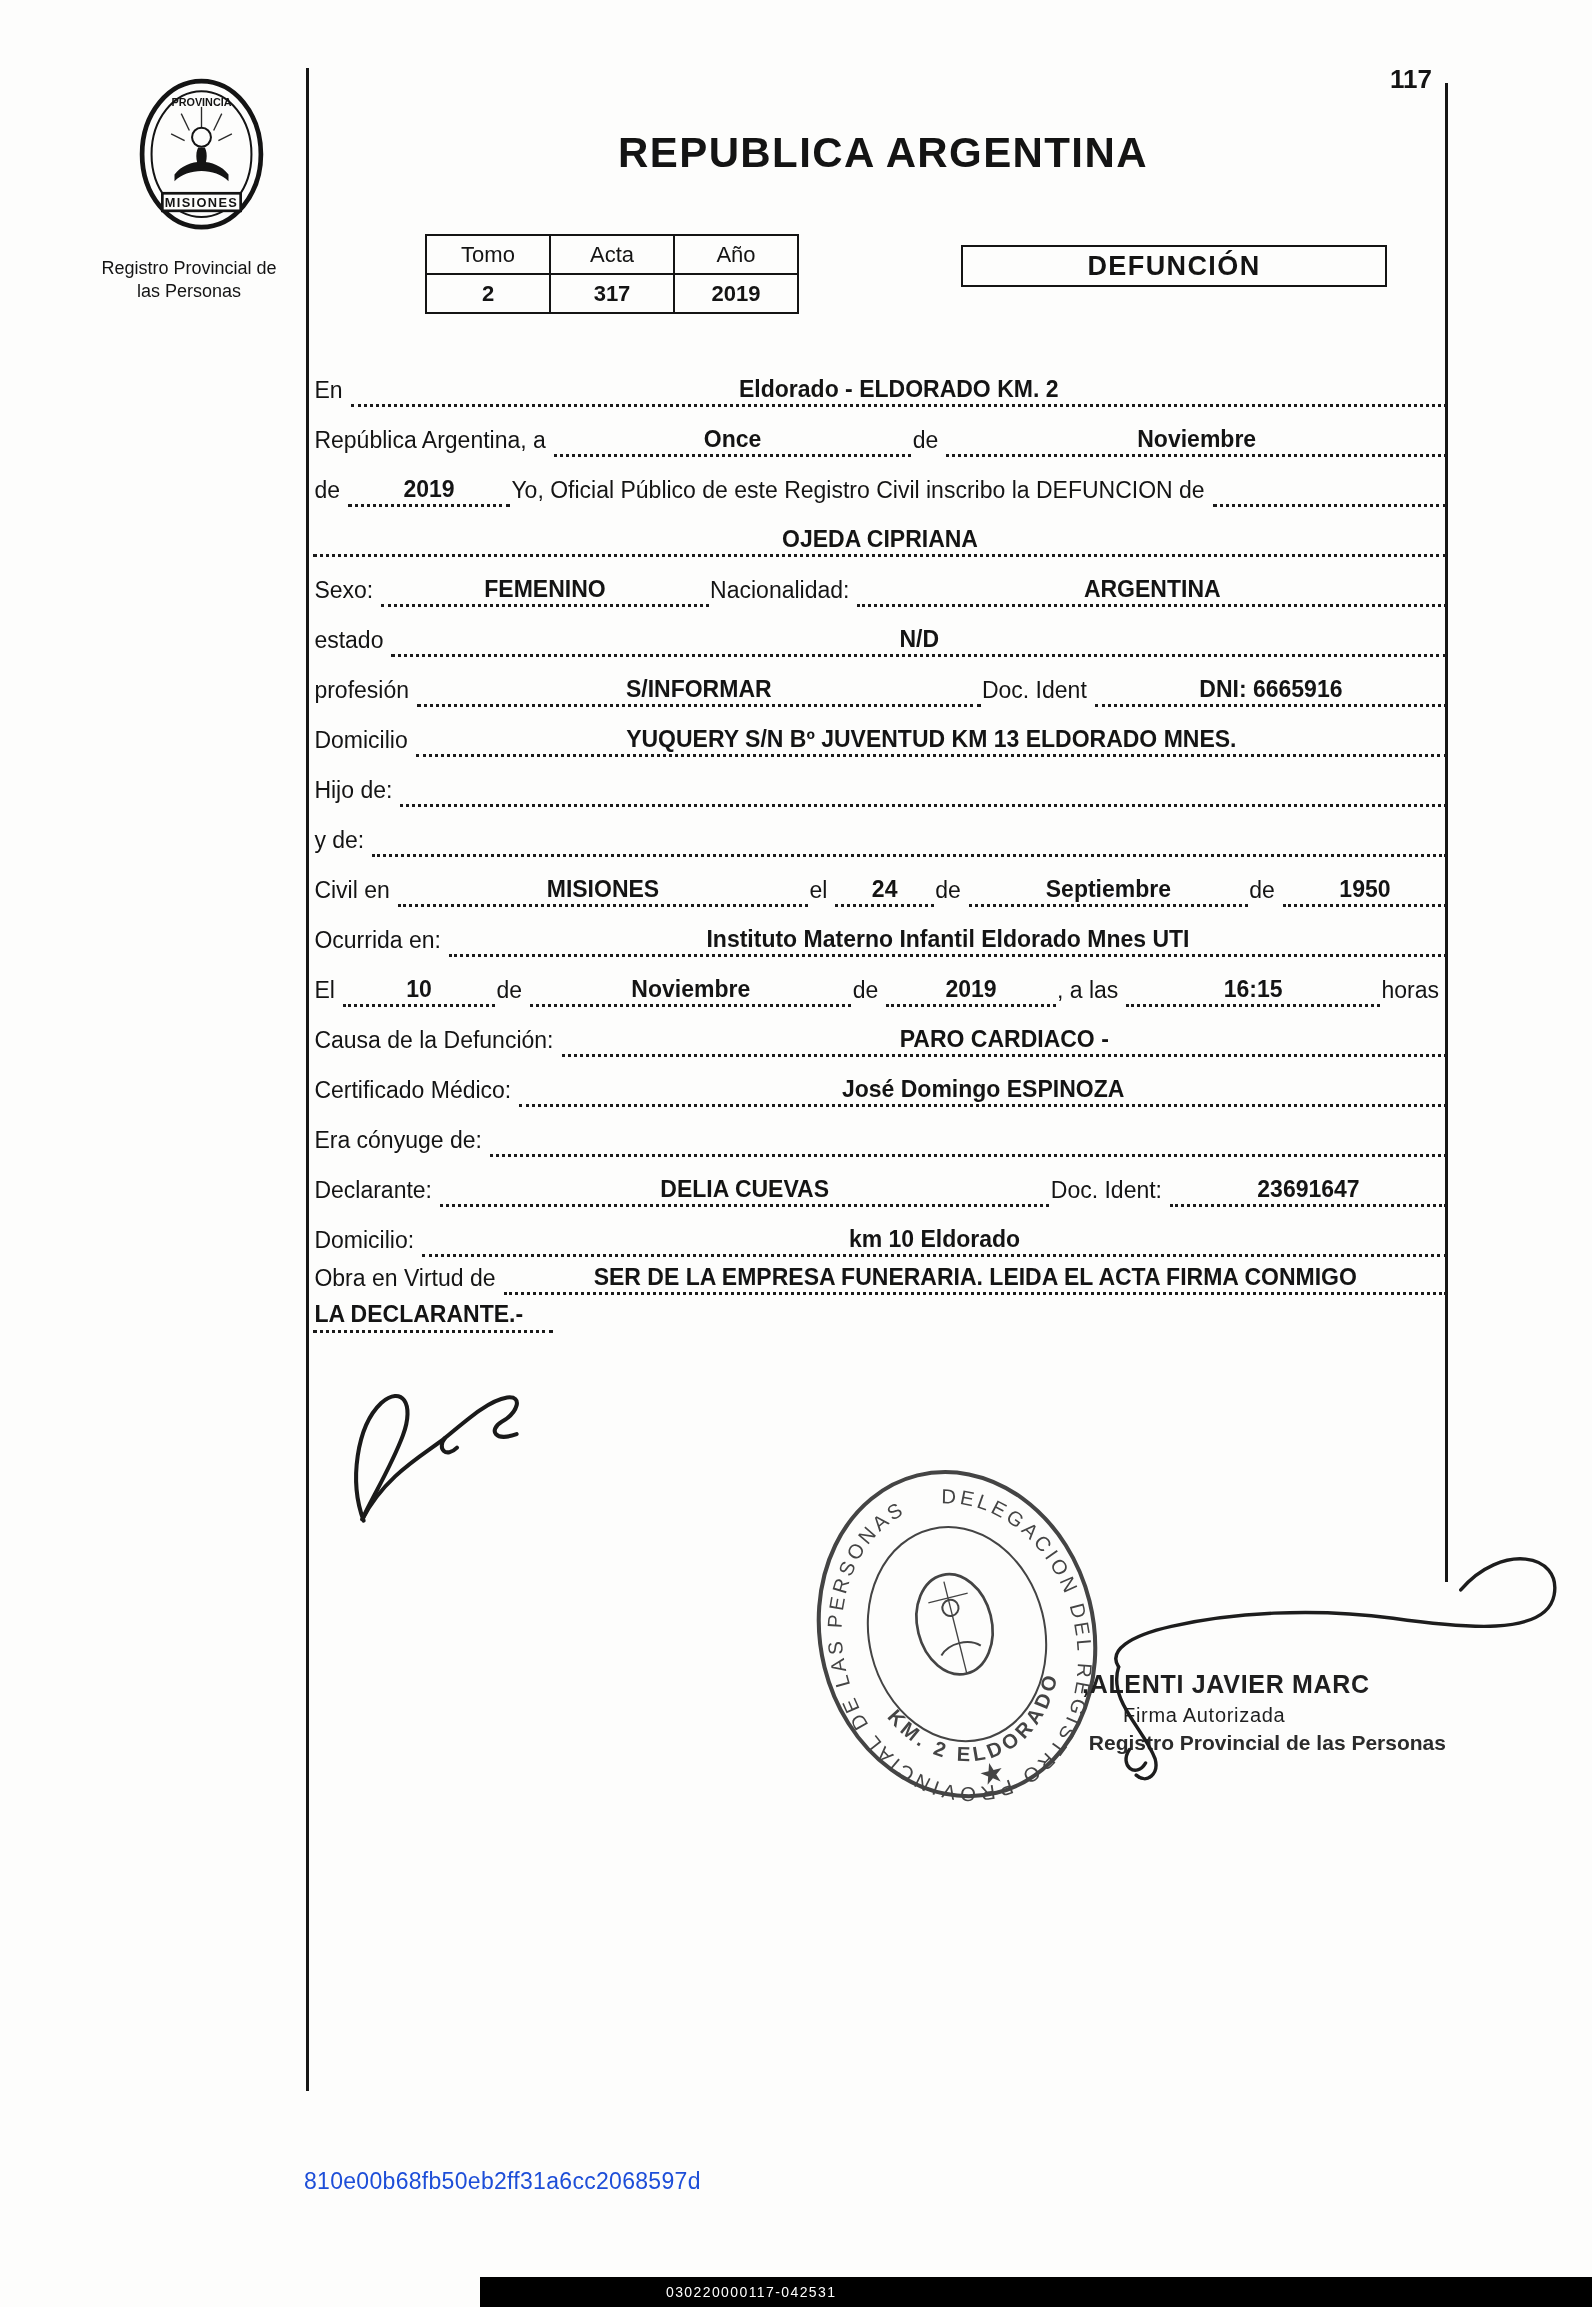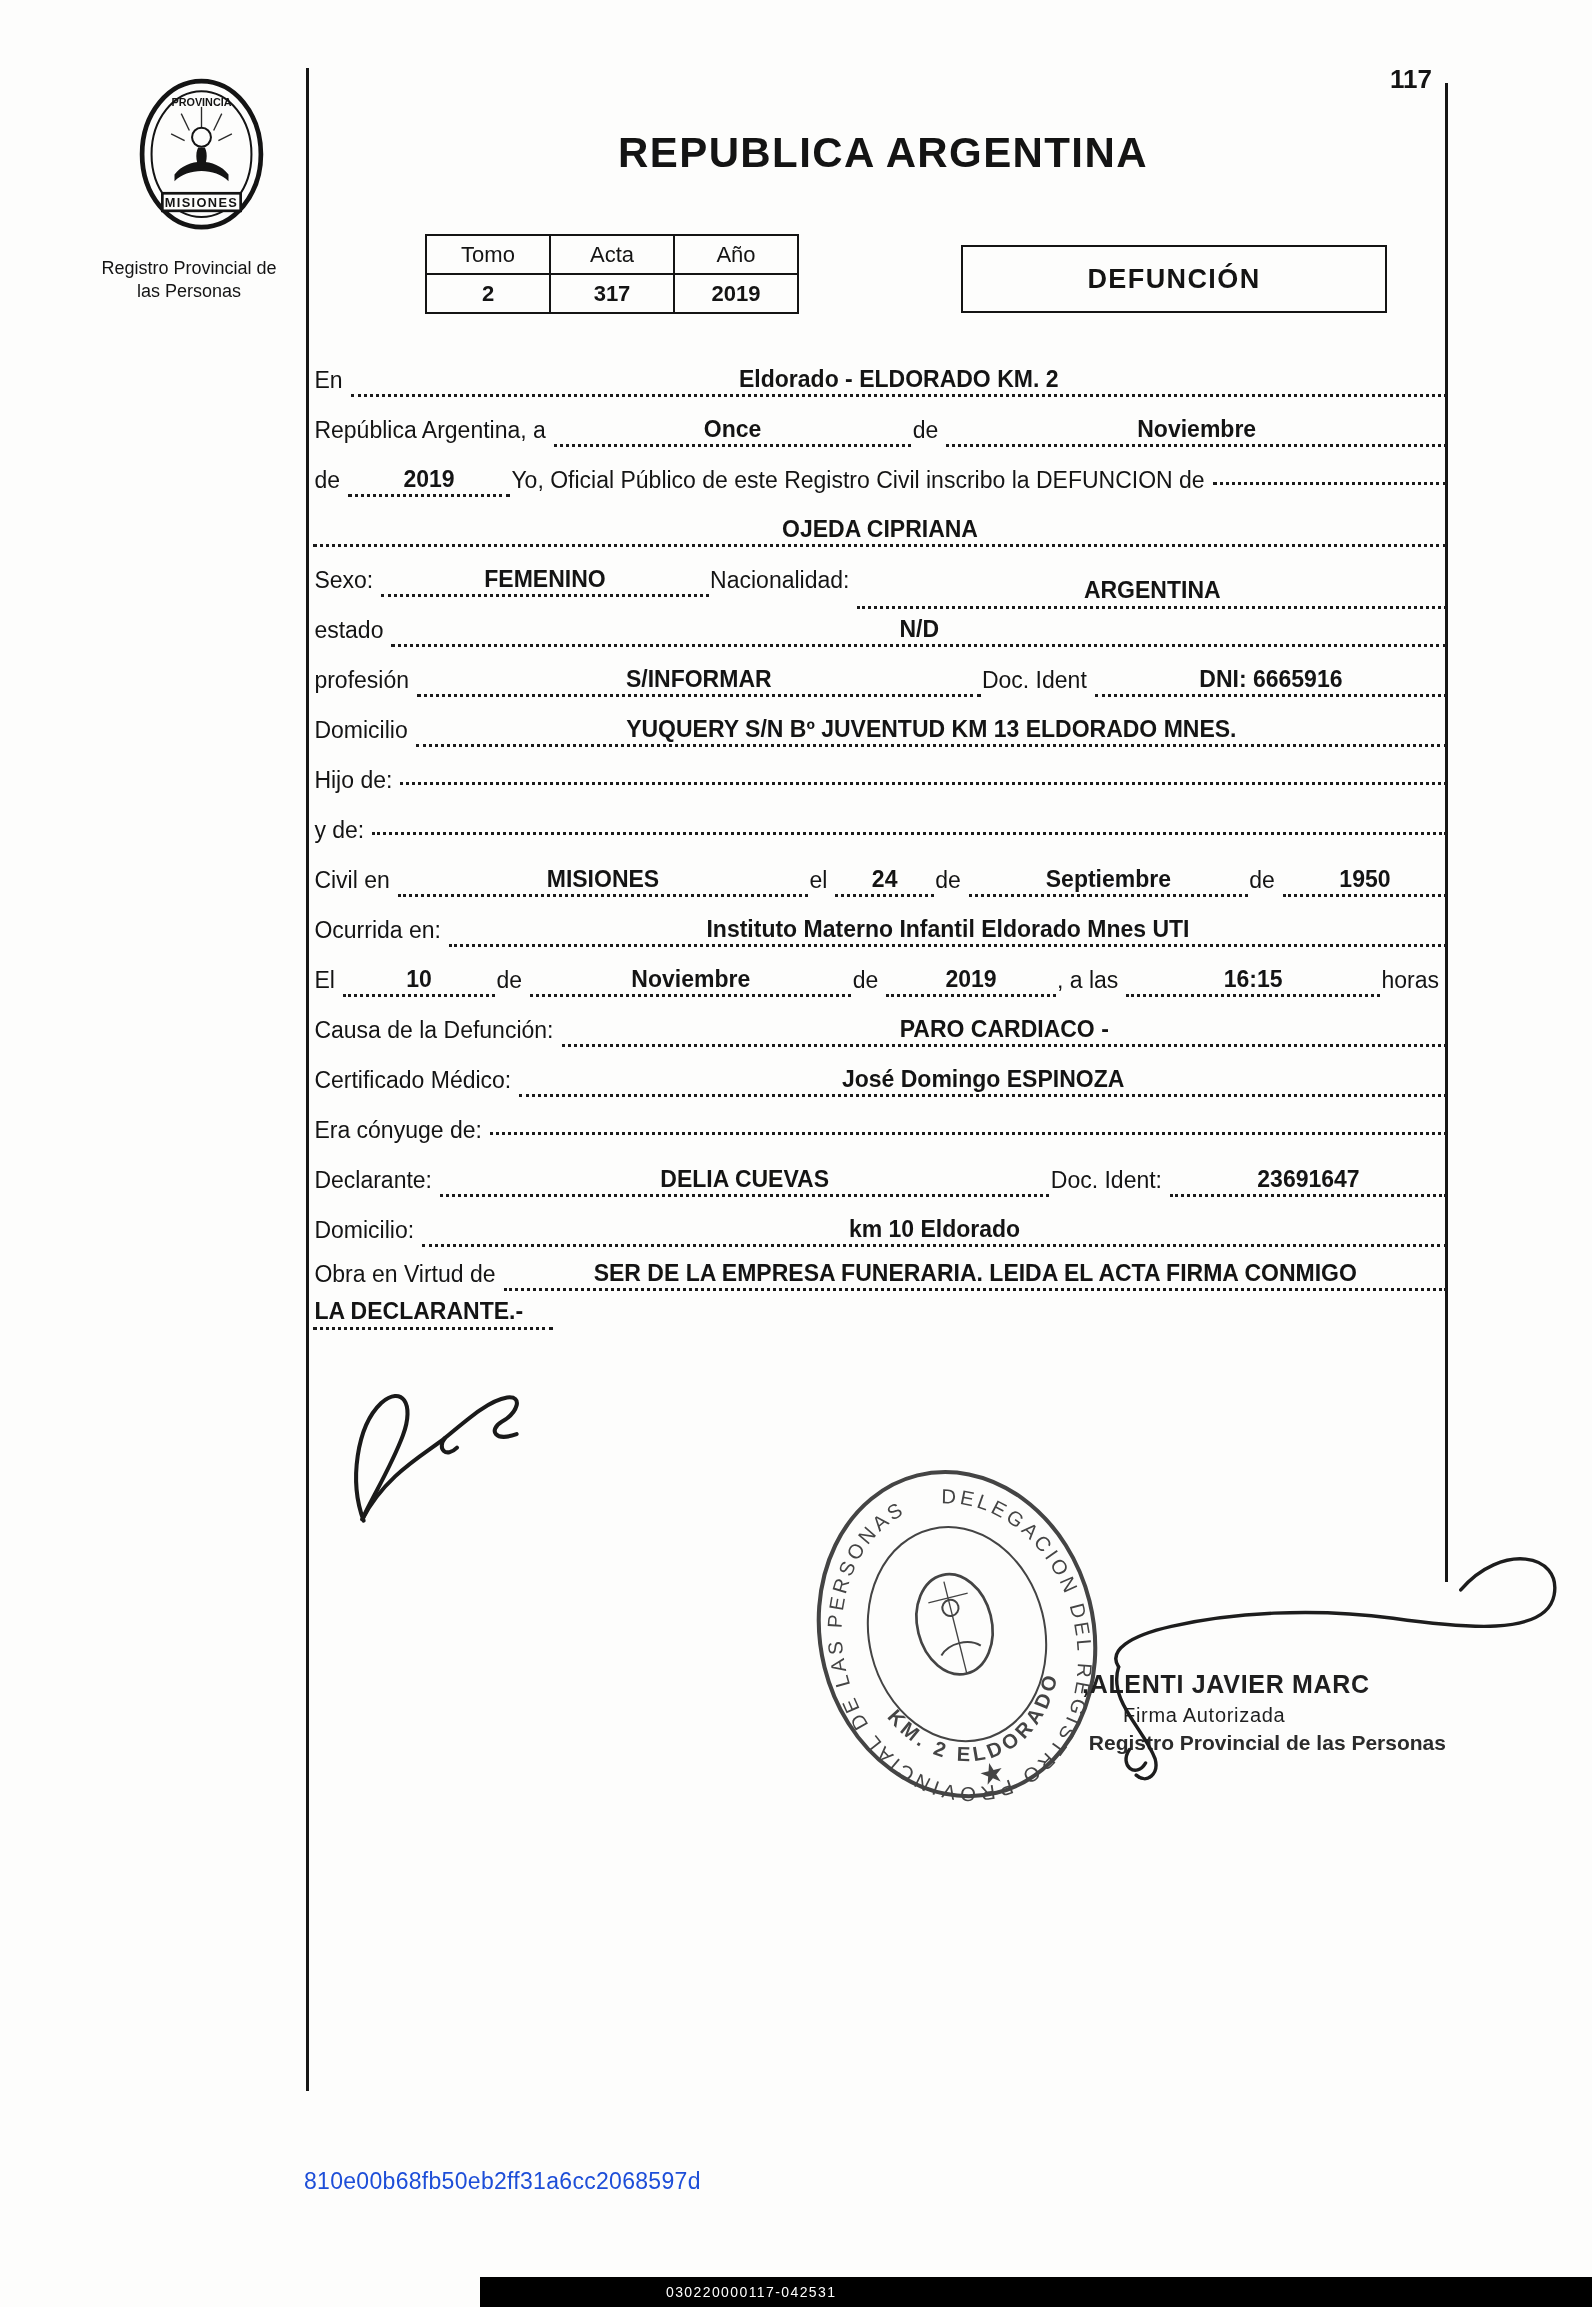--- a/index.html
+++ b/index.html
@@ -13,25 +13,25 @@
   .page-number { position:absolute; left:1390px; top:64px; font-size:26px; font-weight:bold; }
   .title { position:absolute; left:433px; top:129px; width:900px; text-align:center;
            font-size:42px; font-weight:bold; letter-spacing:1.4px; }
   .logo { position:absolute; left:134px; top:73px; }
   .logo-caption { position:absolute; left:74px; top:257px; width:230px; text-align:center;
                   font-size:18px; line-height:1.25; }
   .record-table { position:absolute; left:425px; top:234px; border-collapse:collapse; }
   .record-table td { border:2.7px solid #141414; width:124px; height:39px; text-align:center;
                      font-size:22px; vertical-align:middle; }
   .record-table .val td { font-weight:bold; }
-  .defuncion-box { position:absolute; left:961px; top:245px; width:426px; height:68px;
+  .defuncion-box { position:absolute; left:961px; top:245px; width:426px; height:42px;
                    border:2.7px solid #141414; display:flex; align-items:center; justify-content:center;
                    font-size:27px; font-weight:bold; letter-spacing:1.4px; }
   .form { position:absolute; left:313px; top:357px; width:1134px; font-size:23px; }
-  .row { display:flex; align-items:center; height:50px; }
+  .row { display:flex; align-items:flex-end; height:50px; }
   .lbl { white-space:nowrap; padding:0 8px 3.4px 1.4px; }
   .fill { flex:1; border-bottom:3.4px dotted #1a1a1a; text-align:center; font-weight:bold;
           padding-bottom:2px; min-width:27px; line-height:1.1; }
   .f06{flex:0.6;} .f09{flex:0.9;} .f1{flex:1;} .f14{flex:1.4;} .f15{flex:1.5;}
   .f16{flex:1.6;} .f17{flex:1.7;} .f18{flex:1.8;margin-top:23px;} .f19{flex:1.9;} .f22{flex:2.2;} .f25{flex:2.5;}
   .wfix { flex:0 0 162px; }
   .row-obra { height:38px; }
   .obra2-underline { display:inline-block; border-bottom:3.4px dotted #1a1a1a; font-weight:bold;
                      padding:0 30px 2px 1.4px; }
   .signature-svg { position:absolute; left:342px; top:1373px; }

